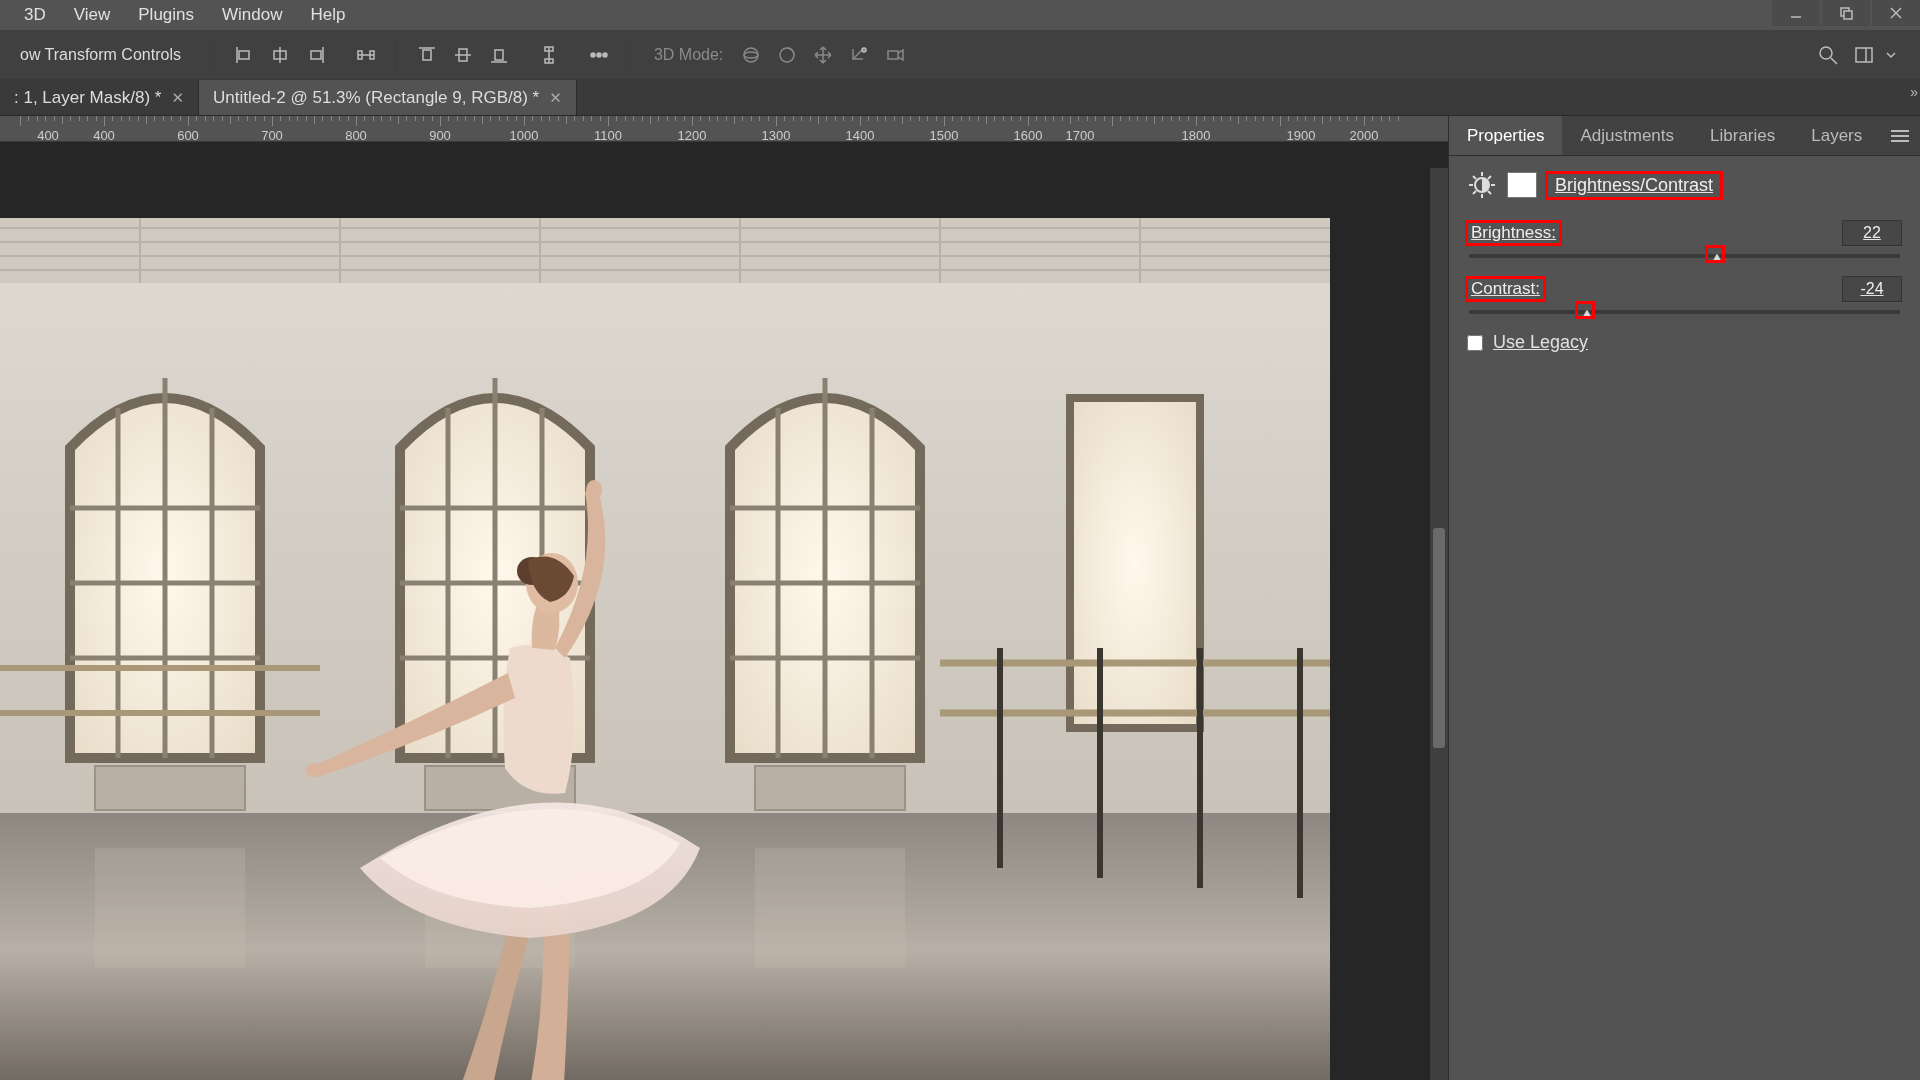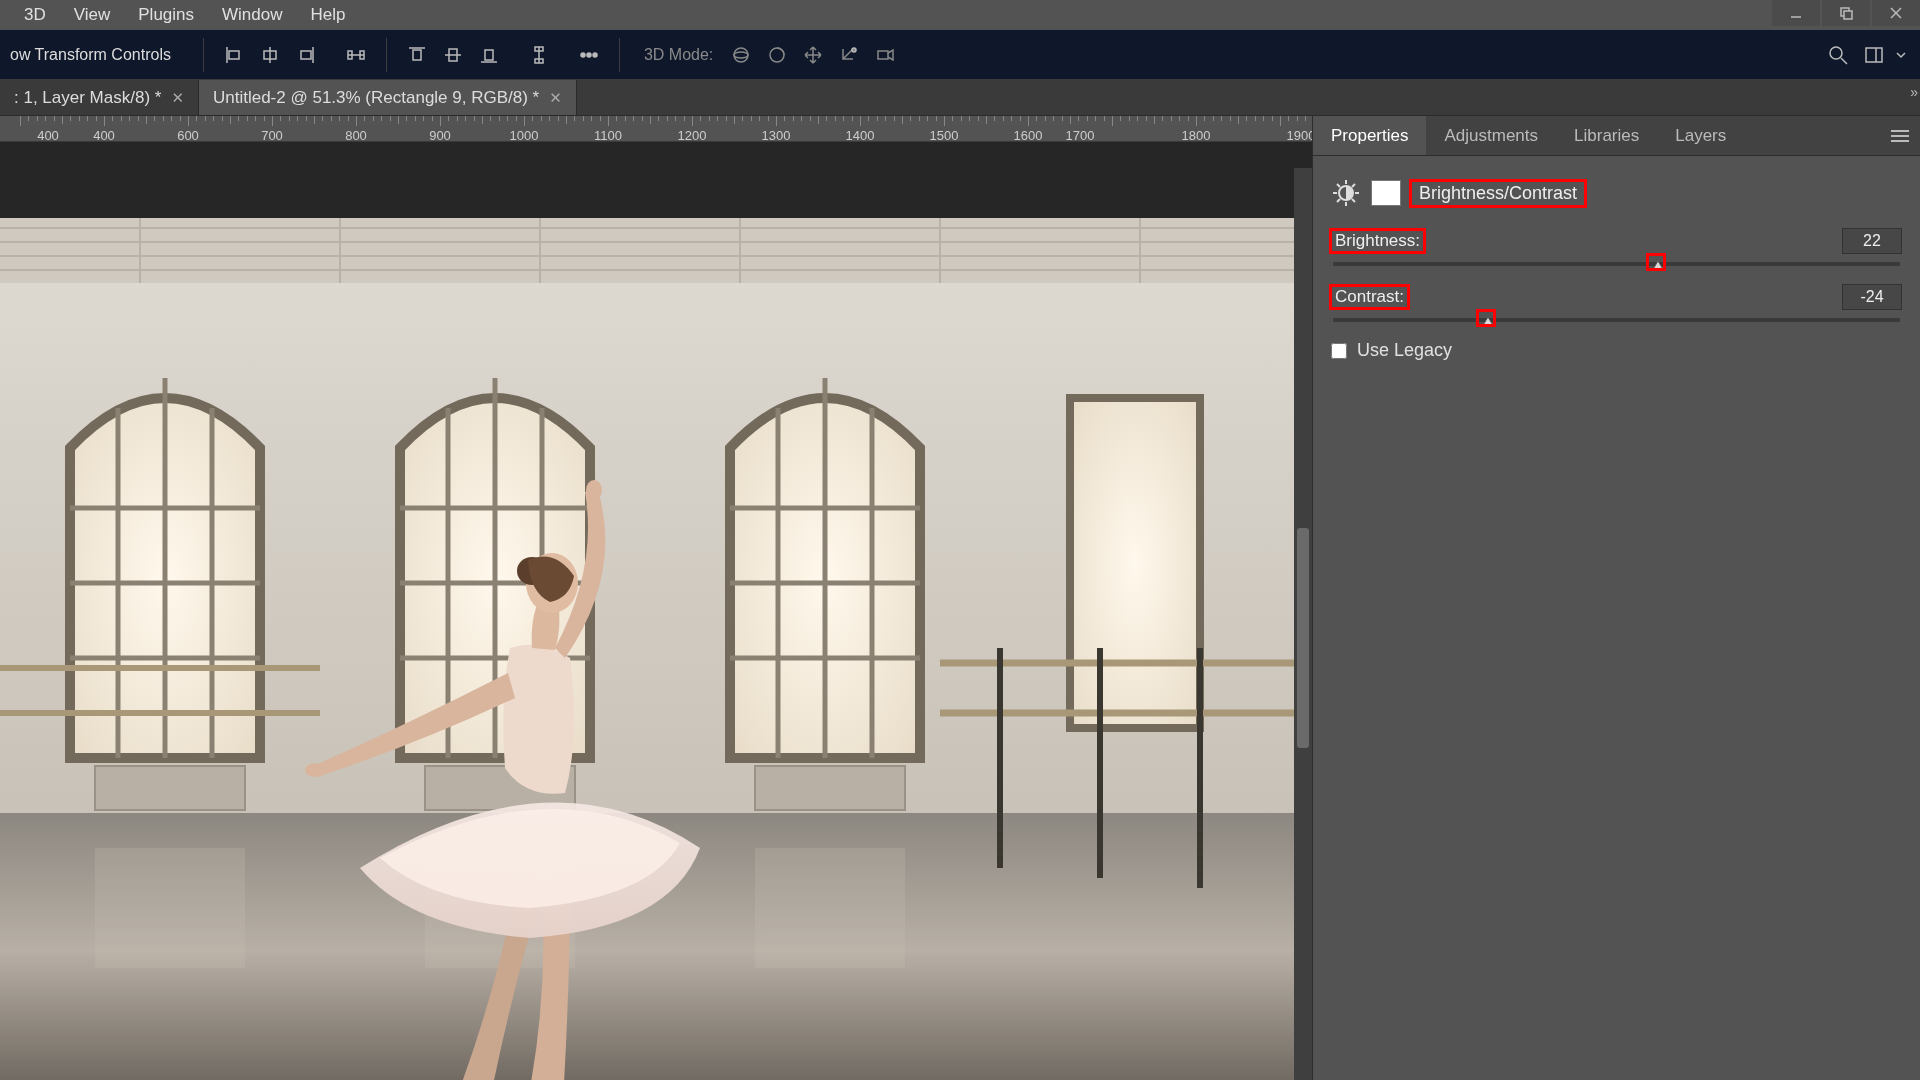--- a/index.html
+++ b/index.html
@@ -6,21 +6,21 @@
 body { background: #535353; color: #e0e0e0; width: 1920px; height: 1080px; overflow: hidden; font-size: 18px; }
 
 
 .menubar { height: 30px; background: #535353; display: flex; align-items: center; padding-left: 10px; }
 .menubar .menu-item { padding: 4px 14px; cursor: pointer; font-size: 17px; }
 .window-controls { position: absolute; right: 0; top: 0; display: flex; }
 .window-controls .wc { width: 48px; height: 26px; background: #4b4b4b; display:flex; align-items:center; justify-content:center; margin-left:2px;}
 .window-controls svg { stroke:#bbb; fill:none; stroke-width:1.5; }
 
 
-.optionsbar { height: 50px; background: #0f172a; border-bottom:1px solid #3a3a3a; display:flex; align-items:center; padding:0 10px; }
+.optionsbar { height: 50px; background: #404040; border-bottom:1px solid #3a3a3a; display:flex; align-items:center; padding:0 20px; }
 .opt-label { font-size:16px; color:#ddd; margin-right:20px; }
 .divider { width:1px; height:34px; background:#3d3d3d; margin:0 12px; }
 .icon-btn { width:36px; height:36px; display:inline-flex; align-items:center; justify-content:center; cursor:pointer; }
 .icon-btn svg { stroke:#bbb; fill:none; stroke-width:1.5; }
 .three-d-label { color:#8a8a8a; font-size:16px; margin-left:12px; margin-right:10px;}
 .right-icons { margin-left:auto; display:flex; align-items:center; }
 
 
 .doctabs { height: 36px; background: #3a3a3a; display:flex; align-items:stretch; border-bottom:1px solid #2a2a2a;}
 .doctab { display:flex; align-items:center; padding:0 14px; font-size:17px; color:#ddd; border-right:1px solid #2a2a2a;}
@@ -30,27 +30,27 @@
 .ruler-h .tick { position:absolute; top:12px; font-size:13px; color:#ccc; transform:translateX(-50%); }
 .ruler-h .tickline { position:absolute; top:0; width:1px; height:8px; background:#888; }
 
 
 .workspace { display:flex; height:calc(100% - 116px); }
 .canvas-col { flex:1; display:flex; flex-direction:column; min-width:0; }
 .canvas-area { flex:1; background:#262626; position:relative; overflow:hidden; }
 .canvas-scroll-v { width:18px; background:#3f3f3f; position:absolute; right:0; top:26px; bottom:0; }
 .canvas-scroll-v .thumb { position:absolute; top:360px; left:3px; right:3px; height:220px; background:#6a6a6a; border-radius:3px; }
 
-.panel-col { width:608px; background:#535353; border-left:1px solid #2d2d2d; display:flex; flex-direction:column; }
+.panel-col { width:472px; background:#535353; border-left:1px solid #2d2d2d; display:flex; flex-direction:column; }
 .panel-tabs { display:flex; background:#424242; height:40px; align-items:stretch; border-bottom:1px solid #2d2d2d;}
 .panel-tab { padding:0 18px; display:flex; align-items:center; font-size:17px; color:#bbb; cursor:pointer; }
 .panel-tab.active { background:#535353; color:#fff; }
 .panel-menu-icon { margin-left:auto; width:40px; display:flex; align-items:center; justify-content:center; }
 
-.panel-body { padding:22px 18px; flex:1; }
+.panel-body { padding:14px 18px; flex:1;text-decoration:underline; }
 .adj-header { display:flex; align-items:center; gap:10px; margin-bottom:20px; }
 .adj-icon { width:30px; height:30px; display:inline-flex; align-items:center; justify-content:center; }
 .mask-thumb { width:30px; height:26px; background:#fff; border:1px solid #777; }
 .adj-title { font-size:18px; color:#eee; }
 
 .auto-row { display:flex; justify-content:flex-end; margin-bottom:18px; }
 .auto-btn { background:#5c5c5c; border:1px solid #3a3a3a; color:#eee; padding:6px 18px; font-size:17px; cursor:pointer; border-radius:3px;}
 
 .slider-row { margin-bottom:18px; }
 .slider-top { display:flex; justify-content:space-between; align-items:center; margin-bottom:8px; }

